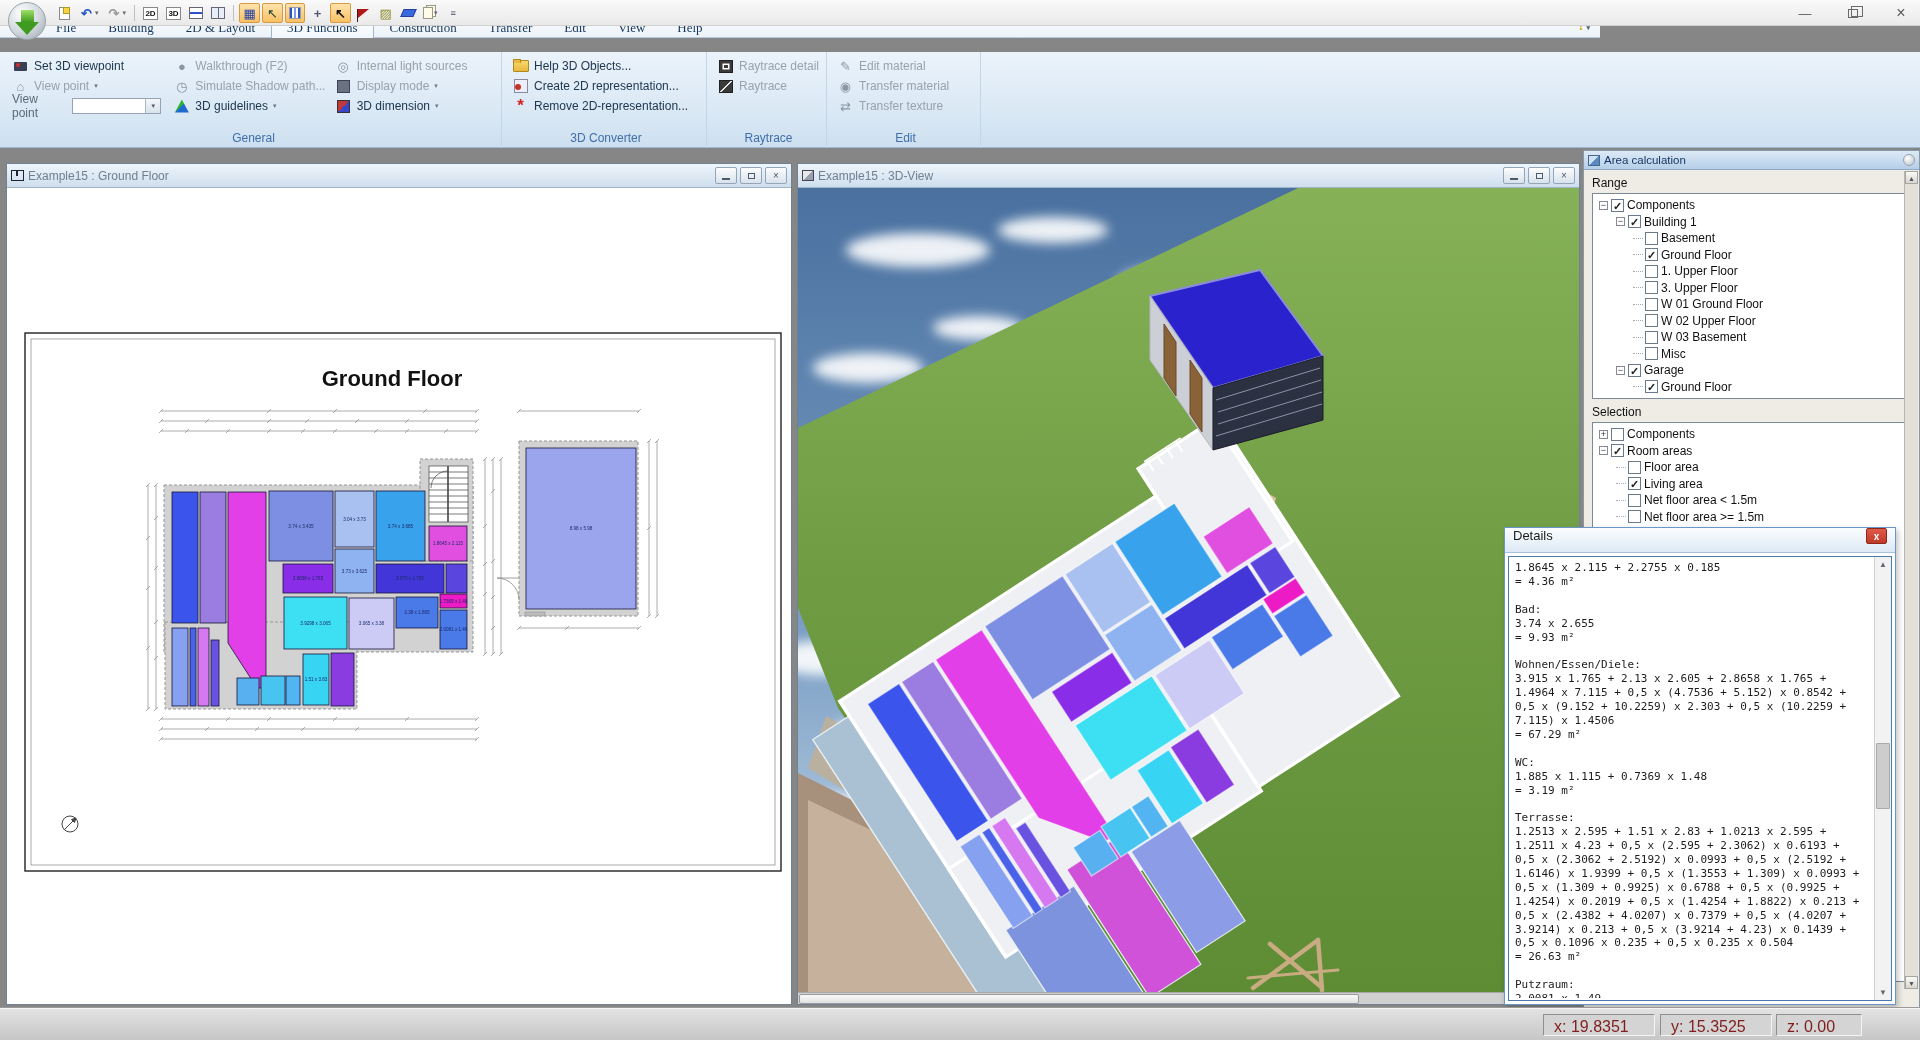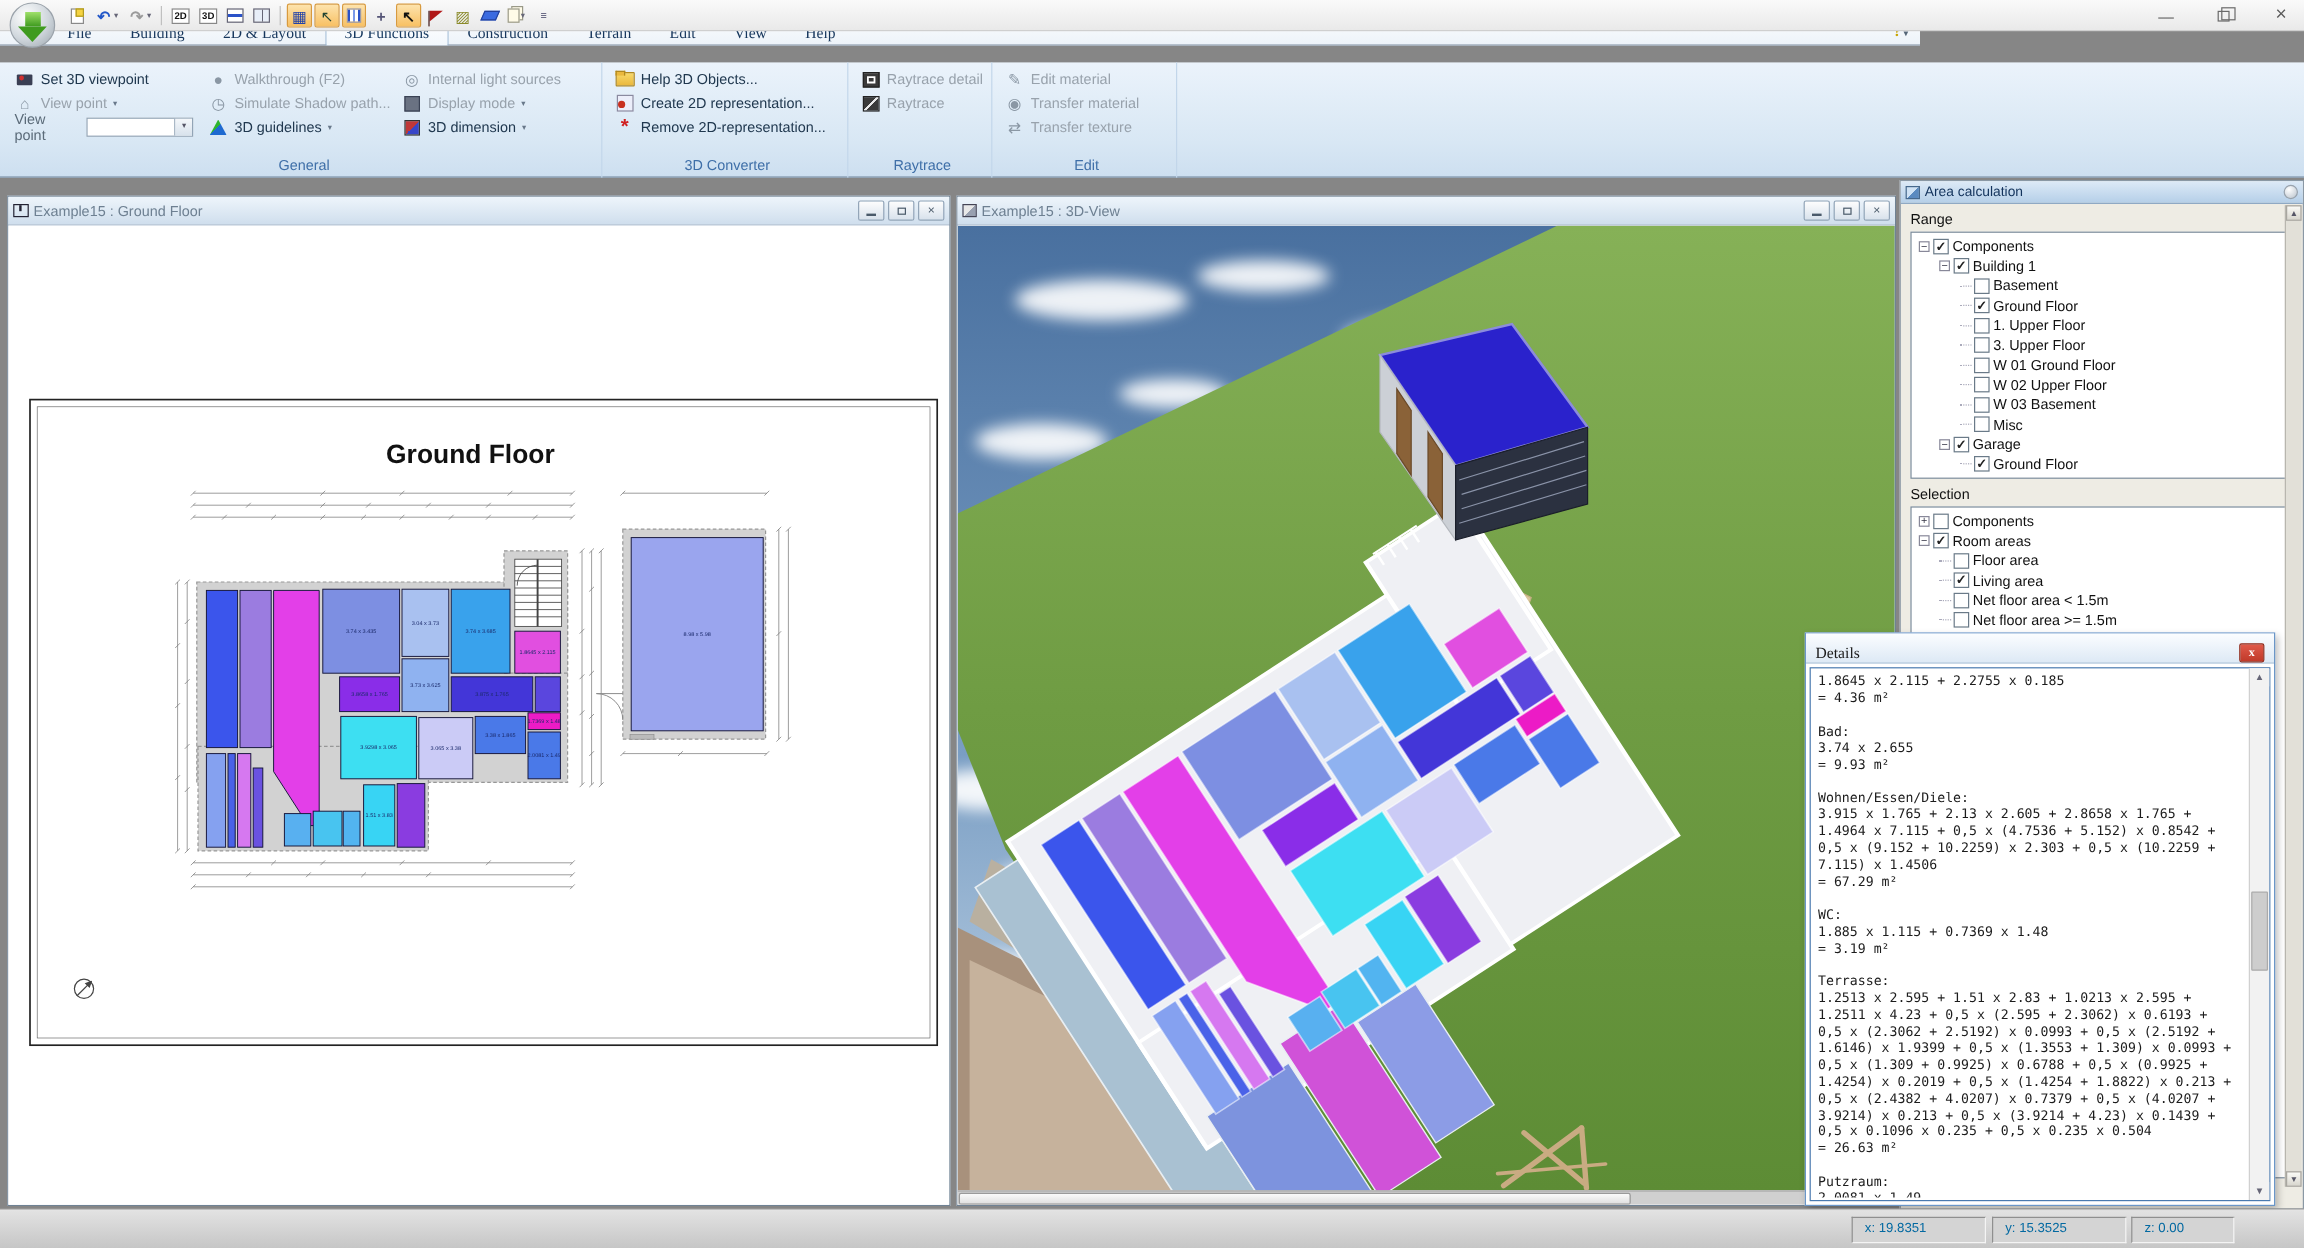--- a/index.html
+++ b/index.html
@@ -116,34 +116,34 @@
   .pscroll-arrow.bottom { position:absolute; bottom:0; left:0; right:0; }
 
   
   #bottom-tabs { position:absolute; left:1583px; top:992px; width:337px; height:16px; display:flex; gap:1px; background:#d2cec6; border-top:1px solid #a8a49c; z-index:5; }
   .btab { display:flex; align-items:center; gap:2px; padding:0 4px; font-size:9.5px; color:#333; background:#dedad2; border:1px solid #a09c94; border-bottom:none; }
   .btab .bi { width:8px; height:8px; background:#5a7ac0; border:1px solid #3a4a80; }
 
   
   #details-popup { position:absolute; left:1504px; top:527px; width:392px; height:478px; background:#fff;
     border:1px solid #6a96c8; box-shadow:2px 3px 6px rgba(0,0,0,.25); z-index:50; }
-  #details-title { height:25px; background:linear-gradient(#fbfdff,#dde9f5); border-bottom:1px solid #a8c0d8; display:flex; align-items:flex-end; padding:0 8px;font-family:Liberation Serif, serif; }
+  #details-title { height:25px; background:linear-gradient(#fbfdff,#dde9f5); border-bottom:1px solid #a8c0d8; display:flex; align-items:flex-start; padding:0 8px; }
   #details-title .dt-text { font-size:13px; color:#1a1a1a; }
   #details-close { margin-left:auto; width:21px; height:16px; background:linear-gradient(#e05a4a,#c03a2a); border:1px solid #902818; border-radius:2px; color:#fff; font-size:10px; font-weight:bold; text-align:center; line-height:15px; }
   #details-body { position:absolute; left:3px; right:3px; top:28px; bottom:3px; border:1px solid #4a7ab0; background:#fff; }
   #details-pre { position:absolute; left:6px; top:4px; right:22px; bottom:2px; font-family:"DejaVu Sans Mono",monospace; font-size:11px; line-height:13.9px; color:#1c1c1c; white-space:pre; overflow:hidden; }
   #details-scroll { position:absolute; right:0; top:0; bottom:0; width:17px; background:#f2f2f2; border-left:1px solid #d0d0d0; }
   .dscroll-arrow { height:15px; text-align:center; font-size:8px; color:#667; line-height:15px; background:#f2f2f2; }
   .dscroll-arrow.bottom { position:absolute; bottom:0; left:0; right:0; }
   #dscroll-thumb { position:absolute; left:1px; right:1px; top:42%; height:15%; background:#cdcdcd; border:1px solid #aaa; border-radius:1px; }
 
   
   #statusbar { position:absolute; left:0; top:1008px; width:1920px; height:32px;
     background:linear-gradient(#e2e2e2,#c6c6c6); border-top:1px solid #f6f6f6; box-shadow:0 -1px 0 #9a9a9a; z-index:60; }
-  .status-cell { position:absolute; top:5px; height:22px; padding:3px 10px 0 10px; font-size:11px; color:#0369a1;
+  .status-cell { position:absolute; top:5px; height:22px; padding:3px 10px 0 10px; font-size:16px; color:#7f1d1d;
     border:1px solid; border-color:#8f8f8f #f4f4f4 #f4f4f4 #8f8f8f; background:#d4d4d4; }
 
   svg text { font-family:"Liberation Sans",sans-serif; }
 </style>
 </head>
 <body>
 
 <div id="titlebar">
   <div class="win-ctrls">
     <span class="wc">—</span>
@@ -213,21 +213,21 @@
     </span>
   </div>
 
 <div id="tabrow">
   <div id="tabs">
       <div class="rtab">File</div>
       <div class="rtab">Building</div>
       <div class="rtab">2D &amp; Layout</div>
       <div class="rtab active">3D Functions</div>
       <div class="rtab">Construction</div>
-      <div class="rtab">Terrain</div>
+      <div class="rtab">Transfer</div>
       <div class="rtab">Edit</div>
       <div class="rtab">View</div>
       <div class="rtab">Help</div>
     </div>
   <div id="ribbon-help"><span>?</span><i>▾</i></div>
 </div>
 
 <div id="ribbon">
     <div class="rib-group" style="left: 6px; width: 496px;">
       <div class="rib-cols">

